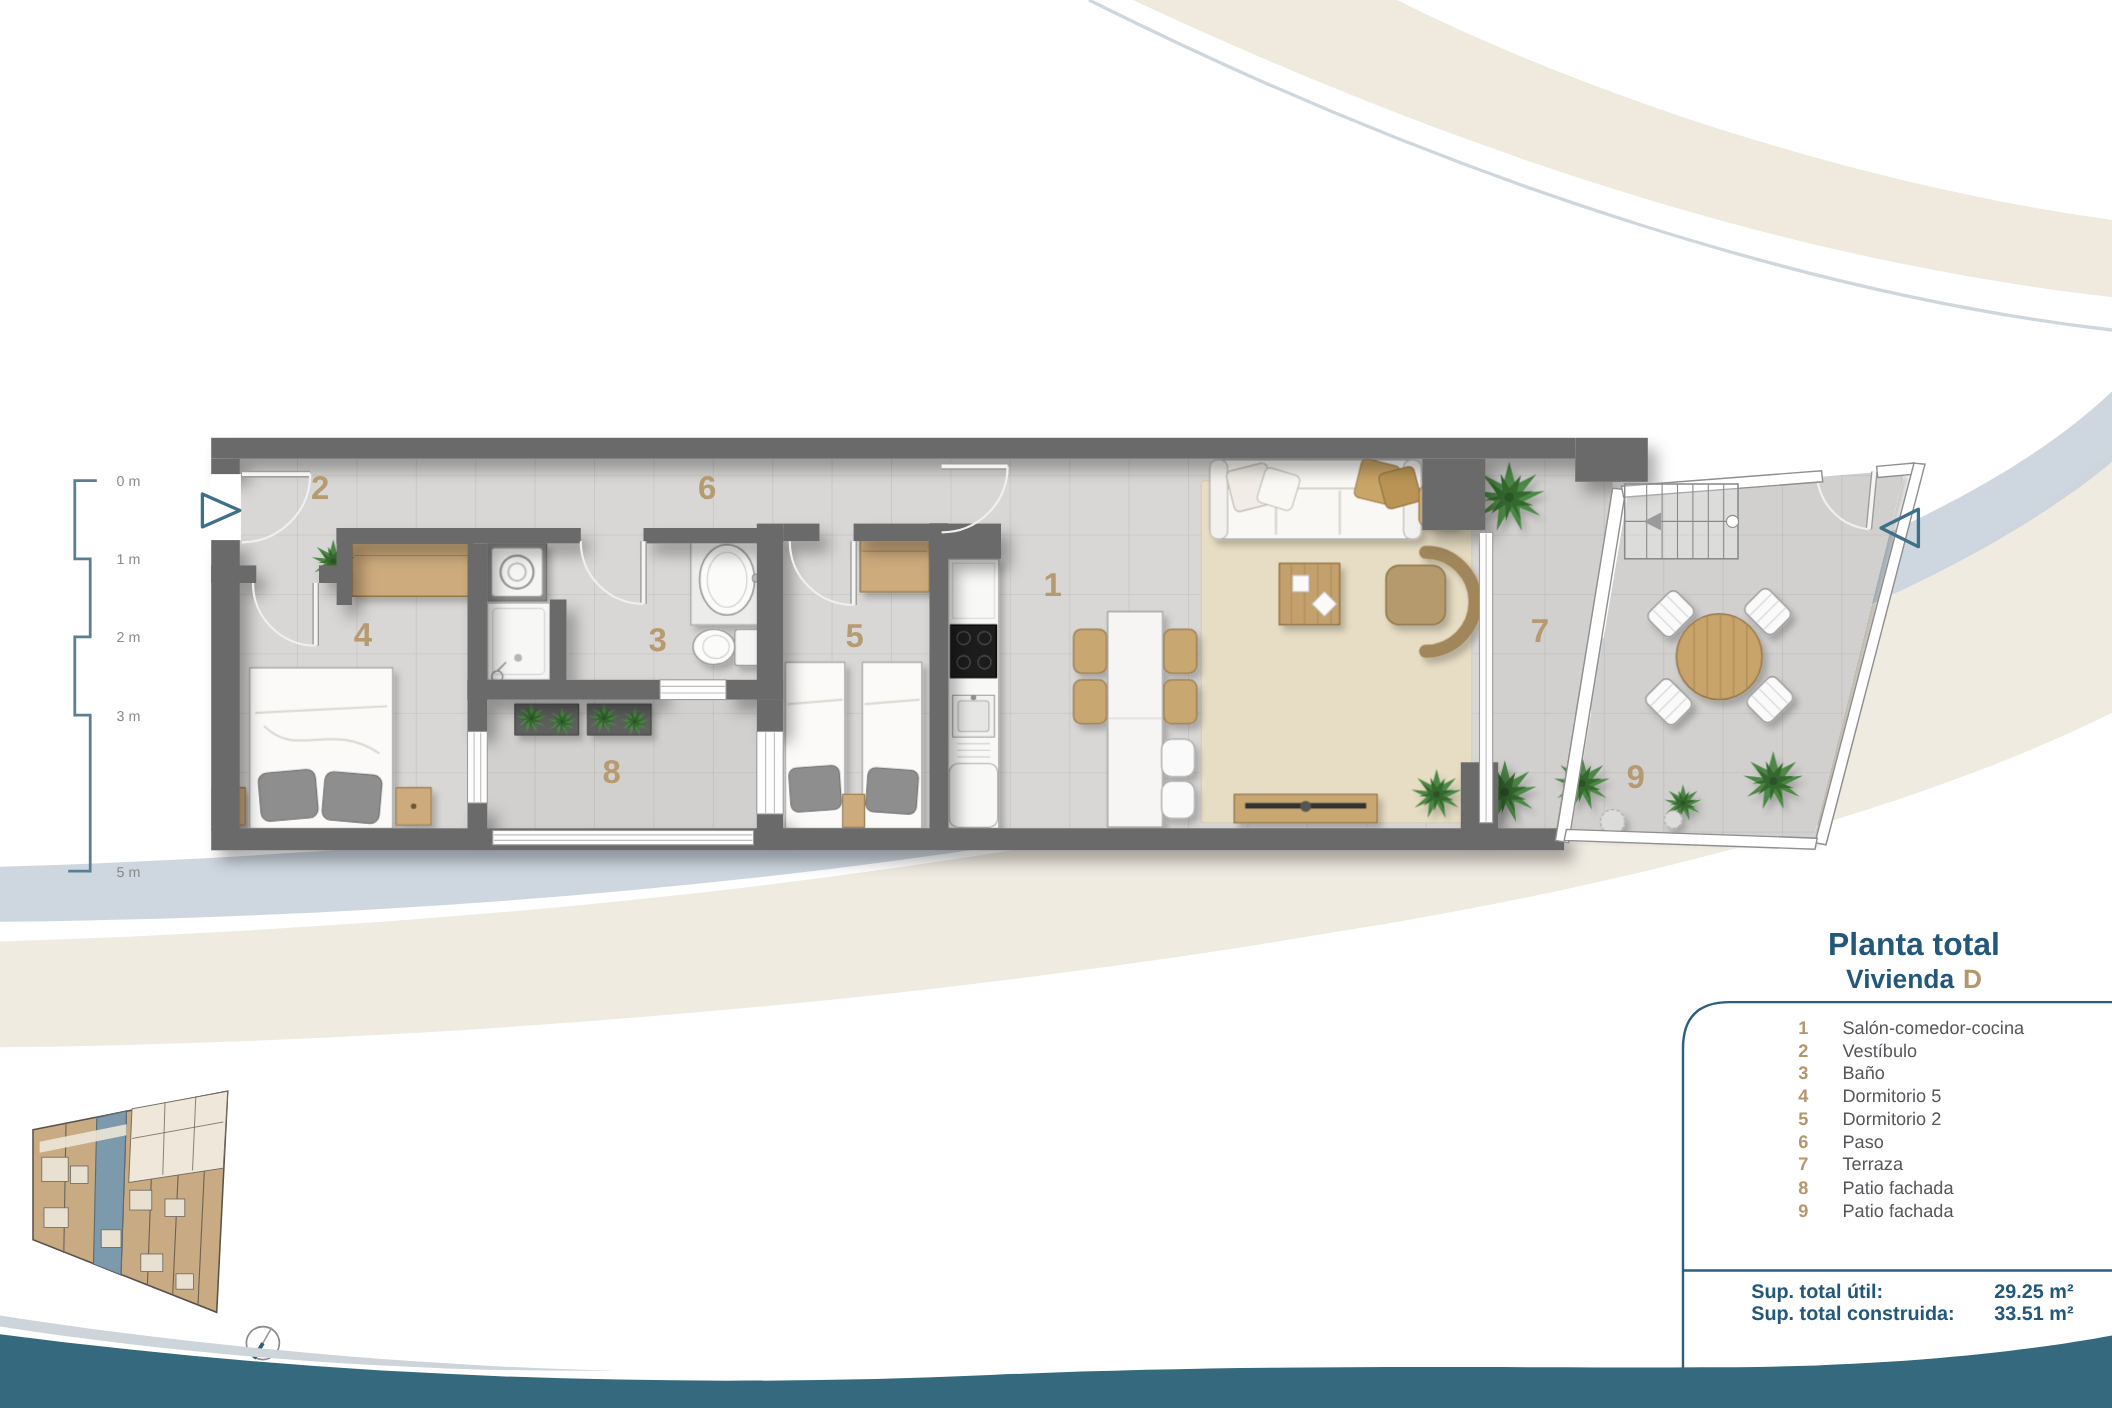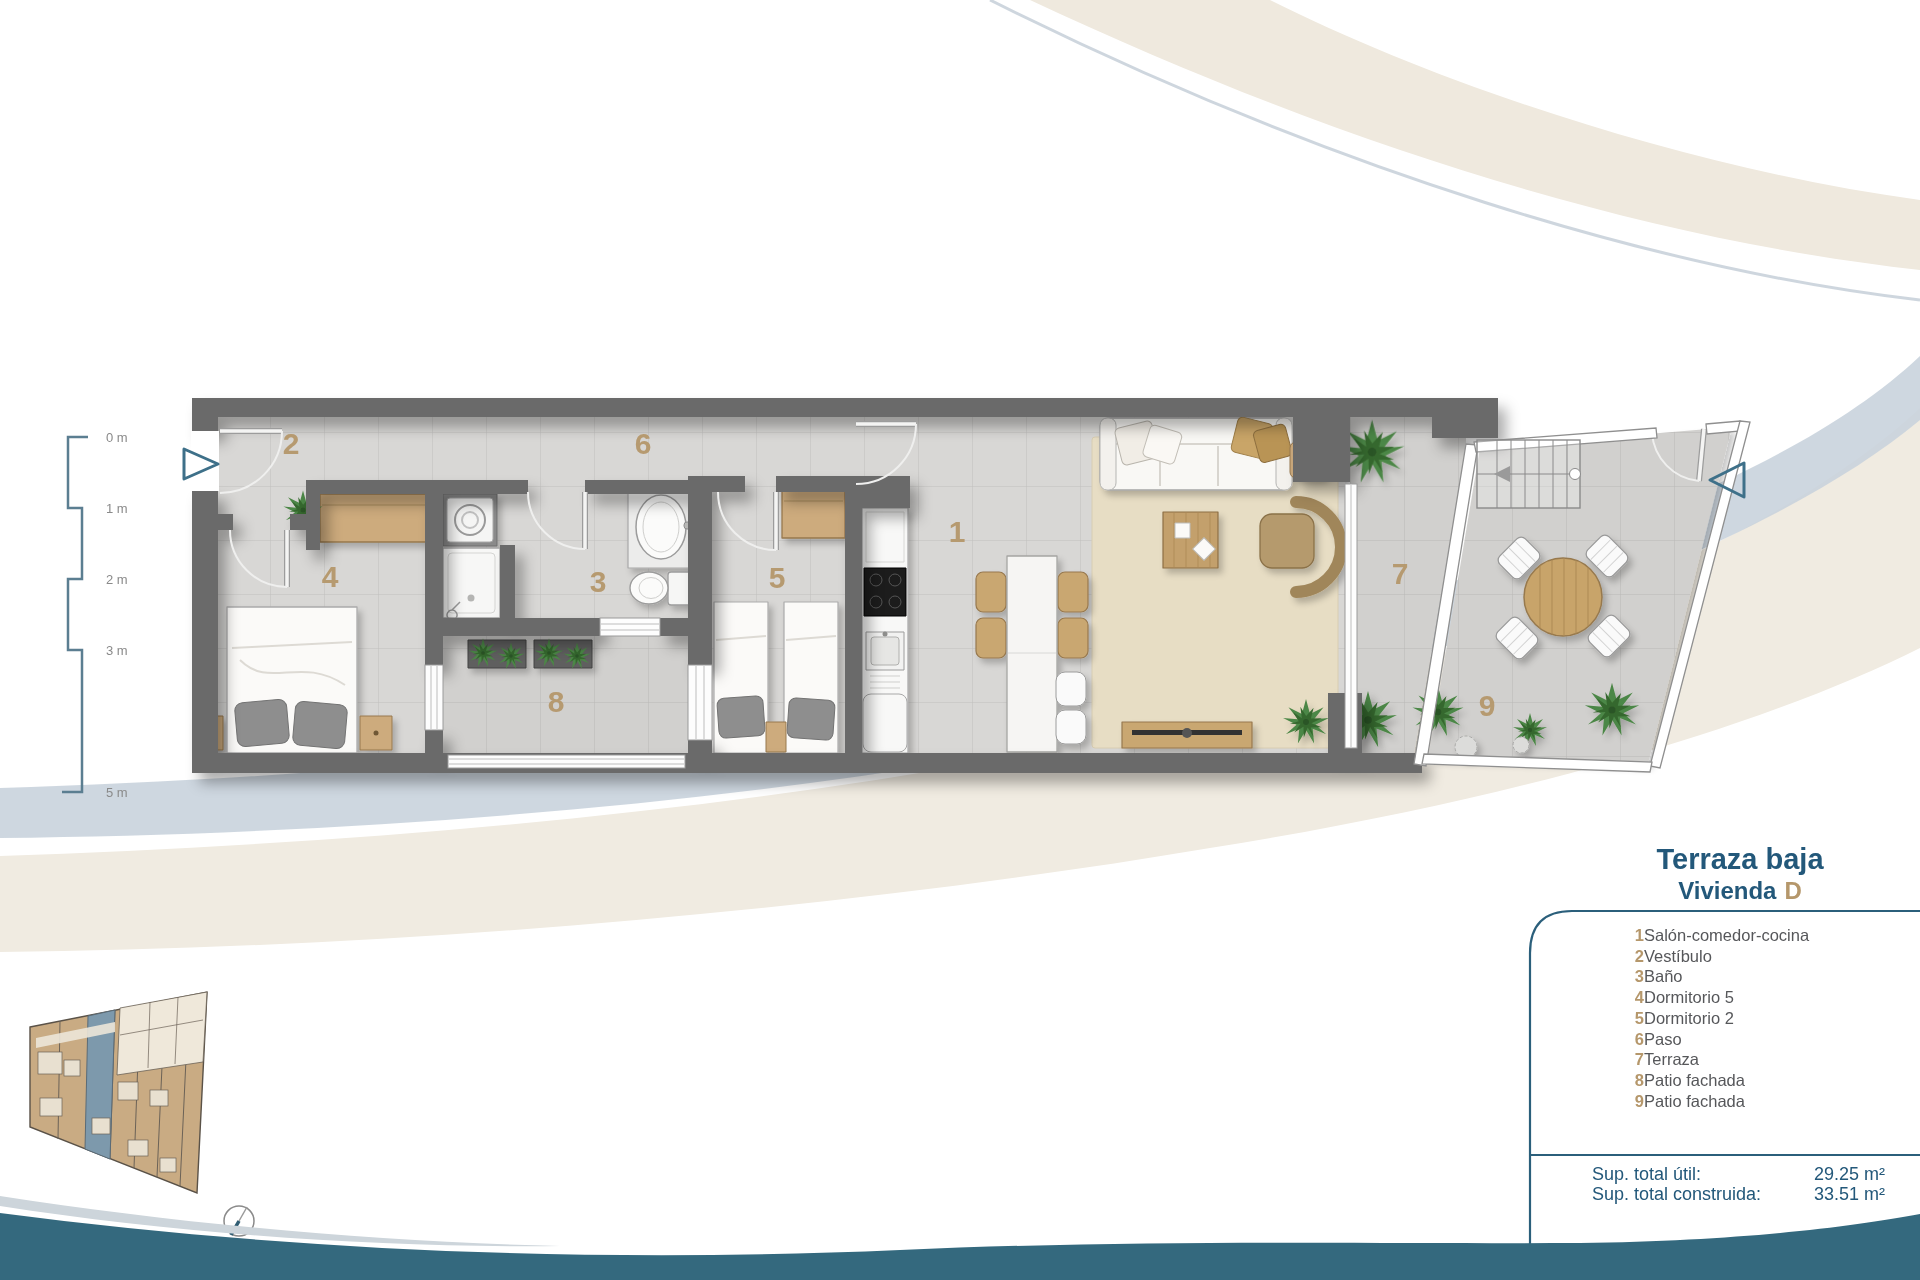--- a/index.html
+++ b/index.html
@@ -10,23 +10,23 @@
   .scalelab{font:13px "Liberation Sans",sans-serif;fill:#8a8a8a;}
   
   .panel-el{position:absolute;}
   .title-block{left:1590px;top:843px;width:300px;text-align:center;color:#23587a;}
   .title-block .t1{font-size:29px;font-weight:bold;line-height:32px;}
   .title-block .t2{font-size:24px;font-weight:bold;line-height:32px;}
   .title-block .unit{color:#b5976b;margin-left:8px;}
   .legend{left:1530px;top:925px;width:340px;}
   .legend .row{display:flex;font-size:16.5px;line-height:20.7px;}
   .legend .num{width:114px;text-align:right;font-weight:bold;color:#b5976b;}
-  .legend .lab{color:#56575a;}
+  .legend .lab{margin-left:31px;color:#56575a;}
   .totals{left:1592px;top:1165px;width:293px;color:#23587a;}
-  .totals .row{display:flex;justify-content:space-between;font-size:18px;font-weight:normal;line-height:19.5px;text-align:center;}
+  .totals .row{display:flex;justify-content:space-between;font-size:18px;font-weight:bold;line-height:19.5px;text-align:center;}
 </style>
 </head>
 <body>
 
 <div class="stage">
 
 <svg class="scene" width="1920" height="1280" viewBox="0 0 1920 1280">
   <defs>
     <pattern id="tileA" width="54" height="54" patternUnits="userSpaceOnUse">
       <rect width="54" height="54" fill="#d8d7d5"></rect>
@@ -363,21 +363,21 @@
     <line x1="1530" y1="1155" x2="1920" y2="1155"></line>
   </g>
 
   <g>
     <path d="M0,1196 C180,1224 380,1242 560,1246 C380,1248 180,1234 0,1206 Z" fill="#cdd5db"></path>
     <path d="M0,1213 C300,1252 600,1263 900,1250 C1150,1239 1380,1244 1580,1243 C1740,1241 1850,1227 1920,1214 L1920,1280 L0,1280 Z" fill="#34697e"></path>
   </g>
 </svg>
 
 <div class="panel-el title-block">
-  <div class="t1">Terraza baja</div>
+  <div class="t1">Planta total</div>
   <div class="t2"><span>Vivienda</span><span class="unit">D</span></div>
 </div>
 
 <div class="panel-el legend">
   <div class="row">
         <span class="num">1</span>
         <span class="lab">Salón-comedor-cocina</span>
       </div>
   <div class="row">
         <span class="num">2</span>

